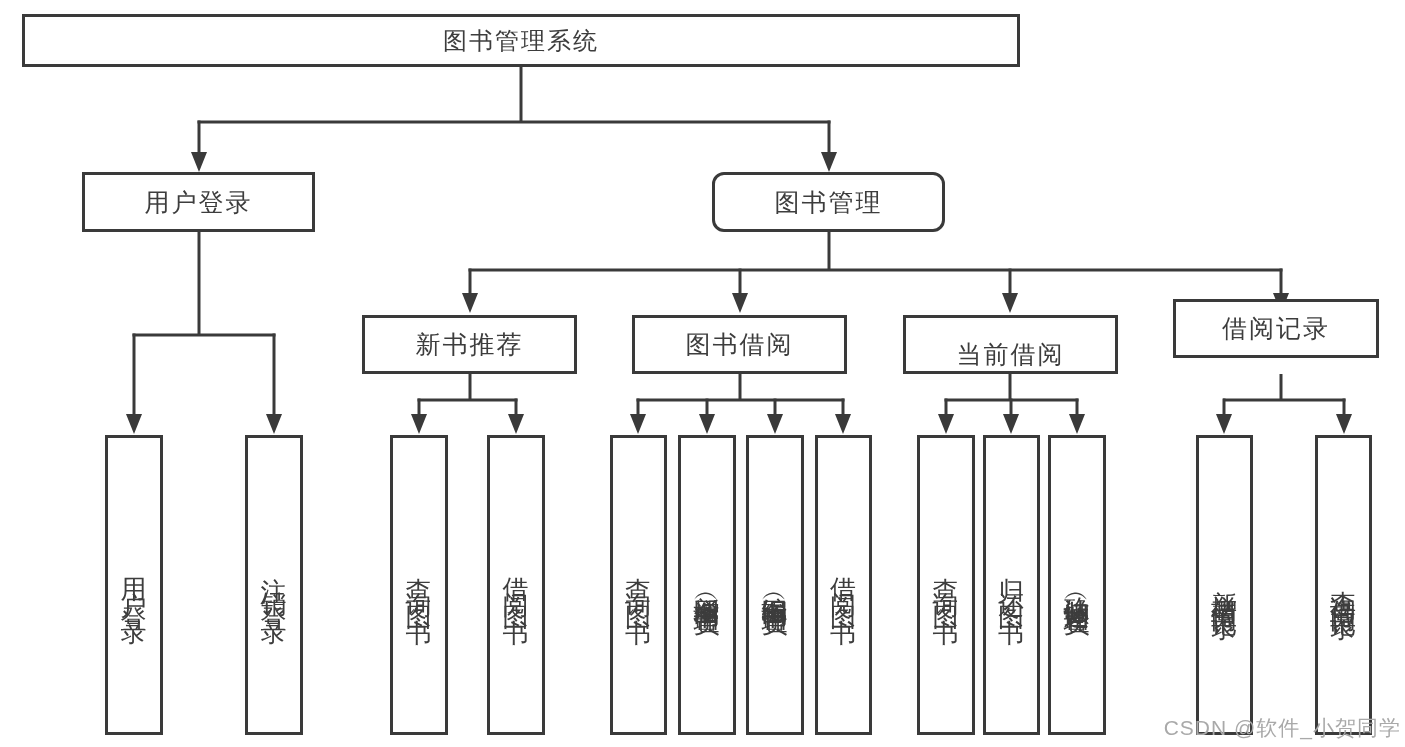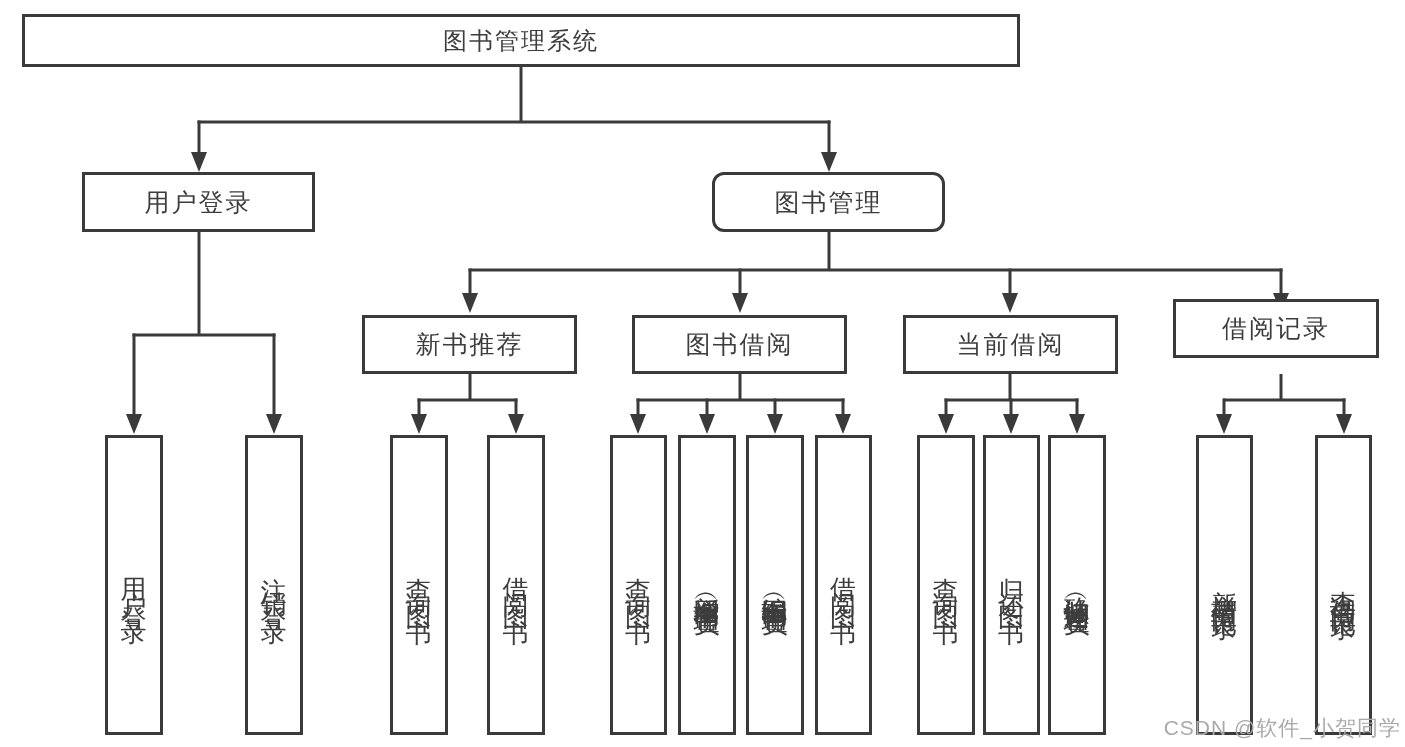--- a/index.html
+++ b/index.html
@@ -114,21 +114,21 @@
   <div class="node h-node" style="left:712px;top:172px;width:233px;height:60px;border-radius:12px;">
     <span>图书管理</span>
   </div>
 
   <div class="node h-node" style="left:632px;top:315px;width:215px;height:59px;">
     <span>图书借阅</span>
   </div>
   <div class="node h-node" style="left:362px;top:315px;width:215px;height:59px;">
     <span>新书推荐</span>
   </div>
-  <div class="node h-node" style="left:903px;top:315px;width:215px;height:59px;">
+  <div class="node h-node" style="left:903px;top:315px;width:215px;height:59px;align-items:flex-end;">
     <span>当前借阅</span>
   </div>
   <div class="node h-node" style="left:1173px;top:299px;width:206px;height:59px;">
     <span>借阅记录</span>
   </div>
 
   <div class="node leaf ls-4" style="left:105px;top:435px;width:58px;height:300px;">
     <span class="vtext">用户登录</span>
   </div>
   <div class="node leaf ls-4" style="left:245px;top:435px;width:58px;height:300px;">

